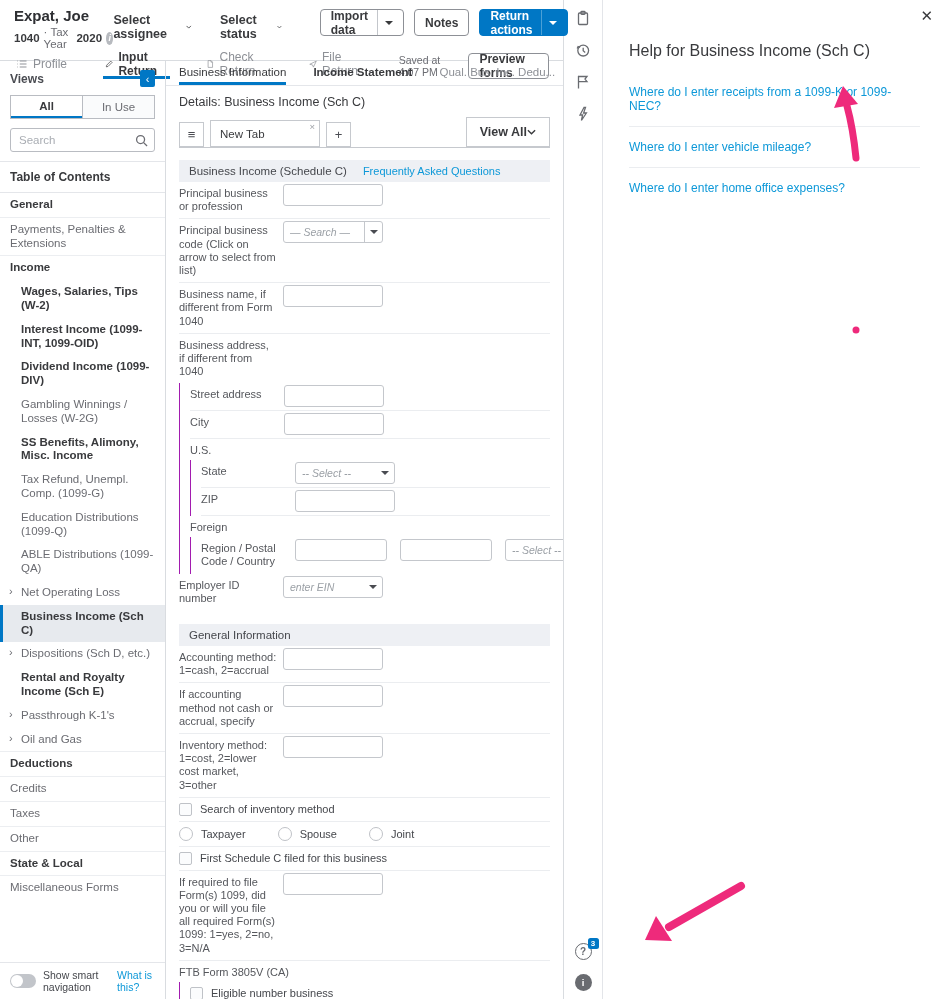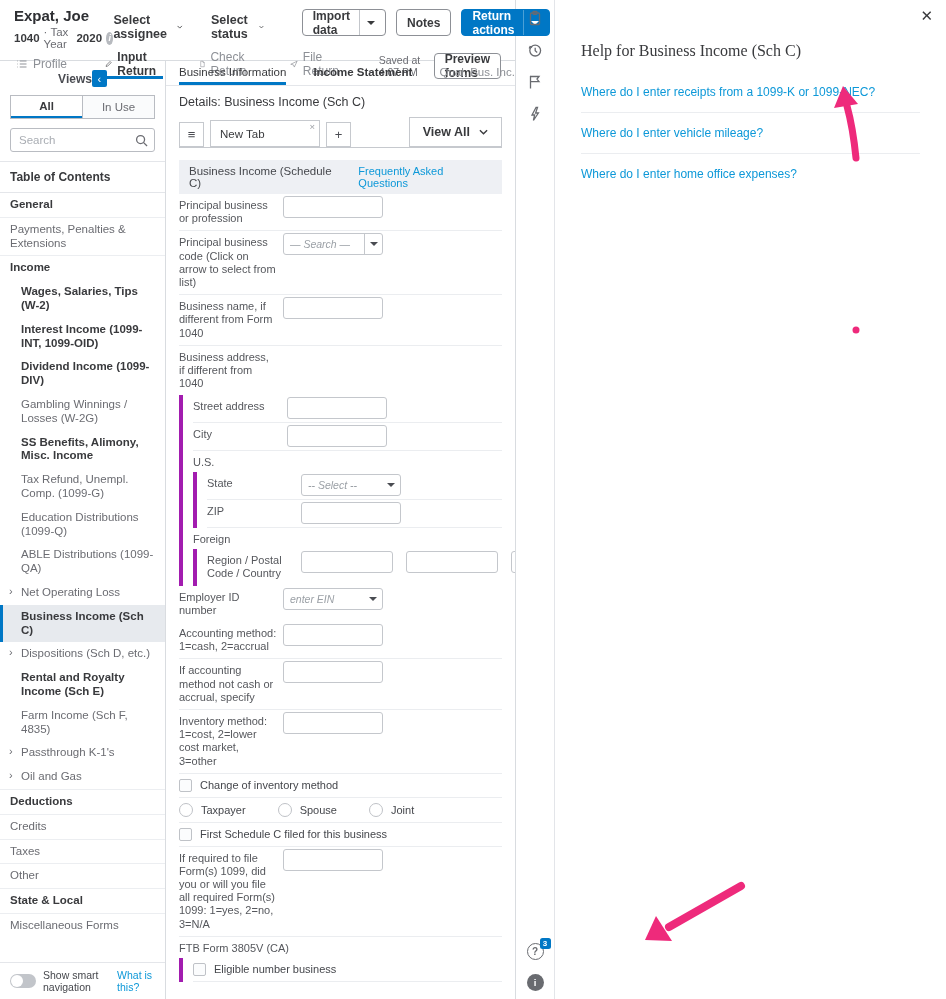--- a/index.html
+++ b/index.html
@@ -1,47 +1,47 @@
 <!DOCTYPE html>
 <html><head>
 <meta charset="utf-8">
 <style>
   * { box-sizing: border-box; }
   html,body { margin:0; padding:0; background:#fff; }
   body { font-family:"Liberation Sans", sans-serif; color:#393a3d; }
   .app { position:relative; width:946px; height:999px; background:#fff; overflow:hidden; display:flex; }
 
   
-  .left-region { width:516px; height:100%; border-right:1px solid #d9dce0; display:flex; flex-direction:column; }
+  .left-region { width:564px; height:100%; border-right:1px solid #d9dce0; display:flex; flex-direction:column; }
   .hdr { height:61px; border-bottom:1px solid #d9dce0; padding:7px 14px 0; flex:none; }
   .hdr-top { display:flex; align-items:flex-start; }
   .client { margin-right:auto; }
   .client-name { font-size:15px; font-weight:700; color:#2e2f33; }
   .client-sub { font-size:11.5px; color:#6b6c72; margin-top:2px; display:flex; align-items:center; gap:4px; }
   .client-sub b { color:#393a3d; }
   .info-dot { width:13px; height:13px; border-radius:50%; background:#b7babf; color:#fff; font-size:9px; font-weight:700; display:inline-flex; align-items:center; justify-content:center; font-style:italic; }
-  .hdr-dd { display:flex; align-items:center; gap:7px; font-size:12.5px; font-weight:600; color:#393a3d; margin:6px 28px 0 0; cursor:pointer; }
+  .hdr-dd { display:flex; align-items:center; gap:16px; font-size:12.5px; font-weight:600; color:#393a3d; margin:6px 28px 0 0; cursor:pointer; }
   .chev-dn { width:9px; height:6px; }
   .btn { height:27px; display:inline-flex; align-items:center; border:1px solid #8d9096; border-radius:4px; background:#fff; font-size:12px; font-weight:700; color:#393a3d; padding:0 10px; margin:2px 0 0 10px; cursor:pointer; }
   .btn .divider { width:1px; align-self:stretch; background:#c3c6cb; margin:0 8px; }
   .btn.primary { background:#0077c5; border-color:#0077c5; color:#fff; }
   .btn.primary .divider { background:#4ba0d6; }
   .tri { width:0; height:0; border-left:4px solid transparent; border-right:4px solid transparent; border-top:4.5px solid currentColor; }
   .hdr-tabs { display:flex; align-items:stretch; height:27px; margin-top:2px; }
   .htab { display:flex; align-items:center; gap:5px; font-size:12px; color:#8d9096; margin-right:34px; border-bottom:3px solid transparent; padding:0 2px; cursor:pointer; }
   .htab.active { color:#393a3d; font-weight:700; border-bottom-color:#0077c5; }
   .htab svg { width:12px; height:12px; stroke:currentColor; fill:none; stroke-width:1.3; }
   .saved { margin-left:auto; font-size:10.5px; color:#6b6c72; align-self:center; margin-right:10px; }
   .preview { align-self:center; margin:0; height:26px; }
 
   .body-row { flex:1; display:flex; min-height:0; }
 
   
   .sidebar { width:166px; border-right:1px solid #d9dce0; display:flex; flex-direction:column; font-size:11.5px; }
-  .views-row { display:flex; align-items:center; justify-content:center; padding:9px 10px 6px; }
+  .views-row { display:flex; align-items:center; justify-content:space-between; padding:9px 10px 6px; }
   .views-lbl { font-size:12px; font-weight:600; color:#4a4c52; }
   .collapse-btn { width:15px; height:17px; background:#0077c5; color:#fff; border-radius:2px; display:flex; align-items:center; justify-content:center; font-size:11px; cursor:pointer; }
   .filter-tabs { display:flex; margin:2px 10px 9px; border:1px solid #b9bcc2; height:24px; }
   .ftab { flex:1; display:flex; align-items:center; justify-content:center; font-size:11.5px; color:#6b6c72; background:#fafbfc; cursor:pointer; }
   .ftab.active { background:#fff; color:#393a3d; font-weight:700; border-bottom:2px solid #0077c5; }
   .ftab + .ftab { border-left:1px solid #b9bcc2; }
   .search-box { display:flex; align-items:center; margin:0 10px 9px; border:1px solid #b9bcc2; border-radius:3px; height:24px; padding:0 6px; }
   .search-box input { flex:1; min-width:0; border:none; outline:none; font-family:inherit; font-size:11.5px; color:#393a3d; }
   .search-box input::placeholder { color:#a9adb3; }
   .toc-title { border-top:1px solid #e4e6ea; border-bottom:1px solid #e4e6ea; padding:8px 10px; font-size:12px; font-weight:700; color:#393a3d; }
@@ -63,30 +63,30 @@
   .ctabs { display:flex; height:25px; border-bottom:1px solid #e4e6ea; padding:0 13px; gap:27px; flex:none; }
   .ctab { display:flex; align-items:center; font-size:11.5px; color:#8d9096; border-bottom:3px solid transparent; cursor:pointer; white-space:nowrap; }
   .ctab.active { color:#393a3d; border-bottom-color:#0077c5; }
   .ctab.bold { color:#393a3d; font-weight:700; }
   .details { font-size:12.5px; color:#393a3d; padding:9px 13px 8px; flex:none; }
   .tabstrip { margin:1px 13px 0; display:flex; align-items:flex-end; border-bottom:1px solid #c6c9ce; height:30px; flex:none; }
   .sq-btn { width:25px; height:25px; border:1px solid #c6c9ce; background:#fff; display:flex; align-items:center; justify-content:center; color:#4a4c52; font-size:13px; cursor:pointer; }
   .newtab { width:110px; height:27px; border:1px solid #c6c9ce; margin-left:6px; position:relative; background:#fff; font-size:11.5px; color:#393a3d; display:flex; align-items:center; padding:0 9px; cursor:pointer; }
   .newtab .x { position:absolute; top:0; right:4px; font-size:9.5px; color:#9b9ea4; cursor:pointer; }
   .plus-btn { margin-left:6px; }
-  .viewall { margin-left:auto; height:30px; border:1px solid #c6c9ce; display:flex; align-items:center; gap:9px; padding:0 13px; font-size:12.5px; font-weight:700; color:#393a3d; background:#fff; cursor:pointer; }
+  .viewall { margin-left:auto; height:30px; border:1px solid #c6c9ce; display:flex; align-items:center; padding:0 13px; font-size:12.5px; font-weight:700; color:#393a3d; background:#fff; cursor:pointer; }
 
   .formwrap { padding:12px 13px 0; font-size:11px; overflow:hidden; }
   .sechdr { background:#eef0f4; padding:5px 10px; font-size:11.5px; color:#45474c; display:flex; align-items:center; gap:16px; }
   .sechdr .faq { font-size:11px; }
   .mt { margin-top:14px; }
   .row { display:flex; align-items:flex-start; padding:2px 0 3px; border-bottom:1px solid #ebedf0; }
   .row.noline { border-bottom:none; }
   .rlabel { width:104px; min-width:104px; color:#55575c; line-height:1.2; padding:3px 6px 2px 0; }
-  .grp { border-left:4px solid #a21caf; padding-left:10px; }
+  .grp { border-left:1px solid #a21caf; padding-left:10px; }
   .grp .rlabel { width:94px; min-width:94px; }
   .subhdr { color:#55575c; padding:5px 0 4px; }
   .txt { width:100px; height:22px; border:1px solid #c4c7cc; border-radius:3px; background:#fff; font-family:inherit; font-size:11px; padding:0 5px; color:#393a3d; }
   .txt.w92 { width:92px; }
   .sel { display:inline-flex; align-items:center; width:100px; height:22px; border:1px solid #c4c7cc; border-radius:3px; background:#fff; cursor:pointer; }
   .sel.w92 { width:92px; }
   .sel .ph { flex:1; font-size:10.5px; font-style:italic; color:#9ba0a6; padding:0 6px; white-space:nowrap; overflow:hidden; }
   .sel .car { width:18px; align-self:stretch; display:flex; align-items:center; justify-content:center; color:#4a4c52; }
   .sel.div .car { border-left:1px solid #c4c7cc; }
   .fields { display:flex; gap:13px; align-items:flex-start; flex-wrap:nowrap; }
@@ -100,21 +100,21 @@
   .rail svg { width:16px; height:16px; stroke:#696b70; fill:none; stroke-width:1.3; cursor:pointer; }
   .rail-bottom { margin-top:auto; display:flex; flex-direction:column; align-items:center; gap:14px; }
   .qwrap { position:relative; cursor:pointer; }
   .qicon { width:17px; height:17px; border:1.5px solid #696b70; border-radius:50%; display:flex; align-items:center; justify-content:center; font-size:10px; font-weight:700; color:#696b70; }
   .badge { position:absolute; top:-5px; right:-7px; min-width:11px; height:11px; background:#0077c5; color:#fff; font-size:8px; font-weight:700; border-radius:2.5px; display:flex; align-items:center; justify-content:center; padding:0 1px; }
   .iicon { width:17px; height:17px; border-radius:50%; background:#696b70; color:#fff; font-size:9.5px; font-weight:700; display:flex; align-items:center; justify-content:center; cursor:pointer; }
 
   
   .help { flex:1; position:relative; padding:0 26px; }
   .close-x { position:absolute; top:7px; right:13px; font-size:15px; color:#393a3d; cursor:pointer; }
-  .htitle { font-size:16px; font-weight:400; color:#393a3d; margin-top:42px;font-family:Liberation Serif, serif; }
+  .htitle { font-size:16px; font-weight:400; color:#393a3d; margin-top:42px; }
   .hlinks { margin-top:12px; }
   .hlink { font-size:12px; color:#0d98d8; padding:13px 0; border-bottom:1px solid #ebedf0; cursor:pointer; }
   .hlink.last { border-bottom:none; }
 
   
   .annot { position:absolute; inset:0; width:946px; height:999px; pointer-events:none; z-index:50; }
 </style>
 </head>
 <body>
 
@@ -221,21 +221,20 @@
           <div class="toc-item lvl1 bold">Dividend Income (1099-DIV)</div>
           <div class="toc-item lvl1">Gambling Winnings / Losses (W-2G)</div>
           <div class="toc-item lvl1 bold">SS Benefits, Alimony, Misc. Income</div>
           <div class="toc-item lvl1">Tax Refund, Unempl. Comp. (1099-G)</div>
           <div class="toc-item lvl1">Education Distributions (1099-Q)</div>
           <div class="toc-item lvl1">ABLE Distributions (1099-QA)</div>
           <div class="toc-item lvl1"><span class="chv">›</span><span>Net Operating Loss</span></div>
           <div class="toc-item lvl1 bold selected">Business Income (Sch C)</div>
           <div class="toc-item lvl1"><span class="chv">›</span><span>Dispositions (Sch D, etc.)</span></div>
           <div class="toc-item lvl1 bold">Rental and Royalty Income (Sch E)</div>
-          <div class="toc-item lvl1">Farm Income (Sch F, 4835)</div>
           <div class="toc-item lvl1"><span class="chv">›</span><span>Passthrough K-1's</span></div>
           <div class="toc-item lvl1"><span class="chv">›</span><span>Oil and Gas</span></div>
           <div class="toc-item lvl0 bold">Deductions</div>
           <div class="toc-item lvl0">Credits</div>
           <div class="toc-item lvl0">Taxes</div>
           <div class="toc-item lvl0">Other</div>
           <div class="toc-item lvl0 bold">State &amp; Local</div>
           <div class="toc-item lvl0">Miscellaneous Forms</div>
         </div>
         <div class="smart-nav">
@@ -342,35 +341,38 @@
           <div class="row noline">
             <div class="rlabel">Employer ID number</div>
             <div class="sel">
               <span class="ph">enter EIN</span>
               <span class="car">
                   <span class="tri"></span>
                 </span>
             </div>
           </div>
 
+          <div class="sechdr mt">
+            <span>General Information</span>
+          </div>
           <div class="row">
             <div class="rlabel">Accounting method: 1=cash, 2=accrual</div>
             <input class="txt" type="text" style="">
           </div>
           <div class="row">
             <div class="rlabel">If accounting method not cash or accrual, specify</div>
             <input class="txt" type="text" style="">
           </div>
           <div class="row">
             <div class="rlabel">Inventory method: 1=cost, 2=lower cost market, 3=other</div>
             <input class="txt" type="text" style="">
           </div>
           <div class="chkrow">
             <span class="cb"></span>
-            <span>Change of inventory method</span>
+            <span>Search of inventory method</span>
           </div>
           <div class="chkrow">
             <span class="radgrp">
                 <span class="rad"></span>
                 <span>Taxpayer</span>
               </span>
             <span class="radgrp">
                 <span class="rad"></span>
                 <span>Spouse</span>
               </span>

